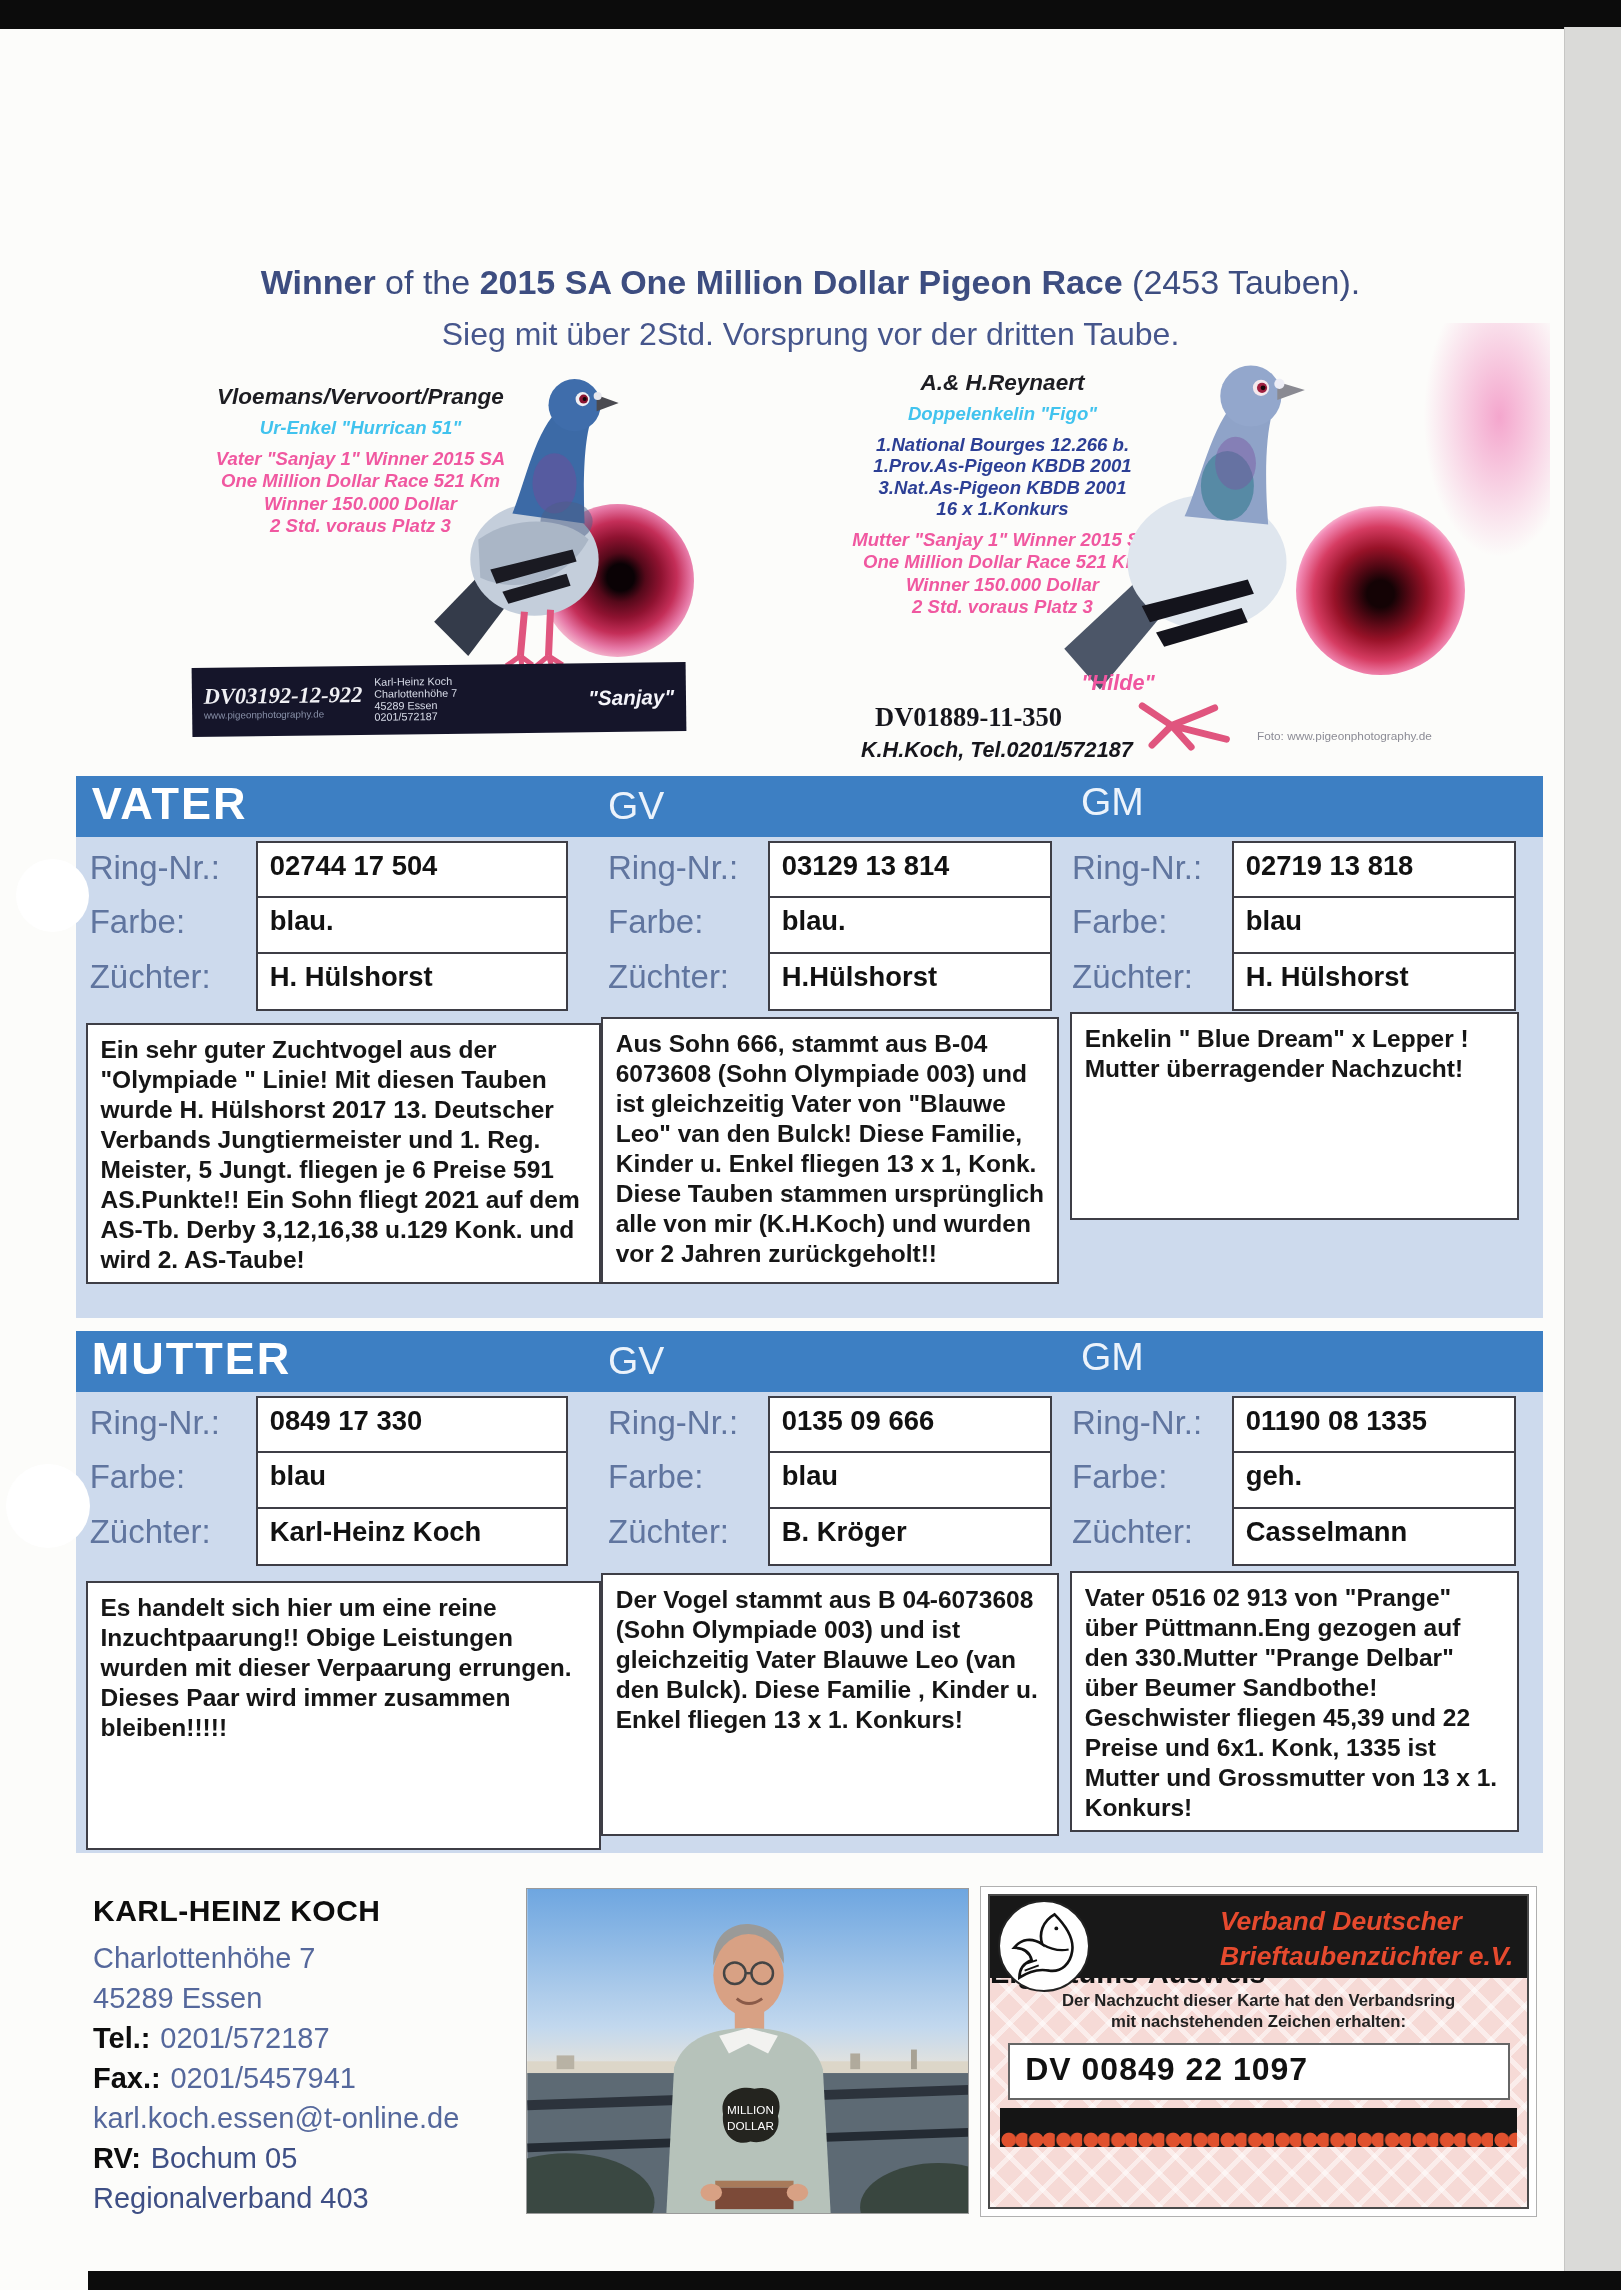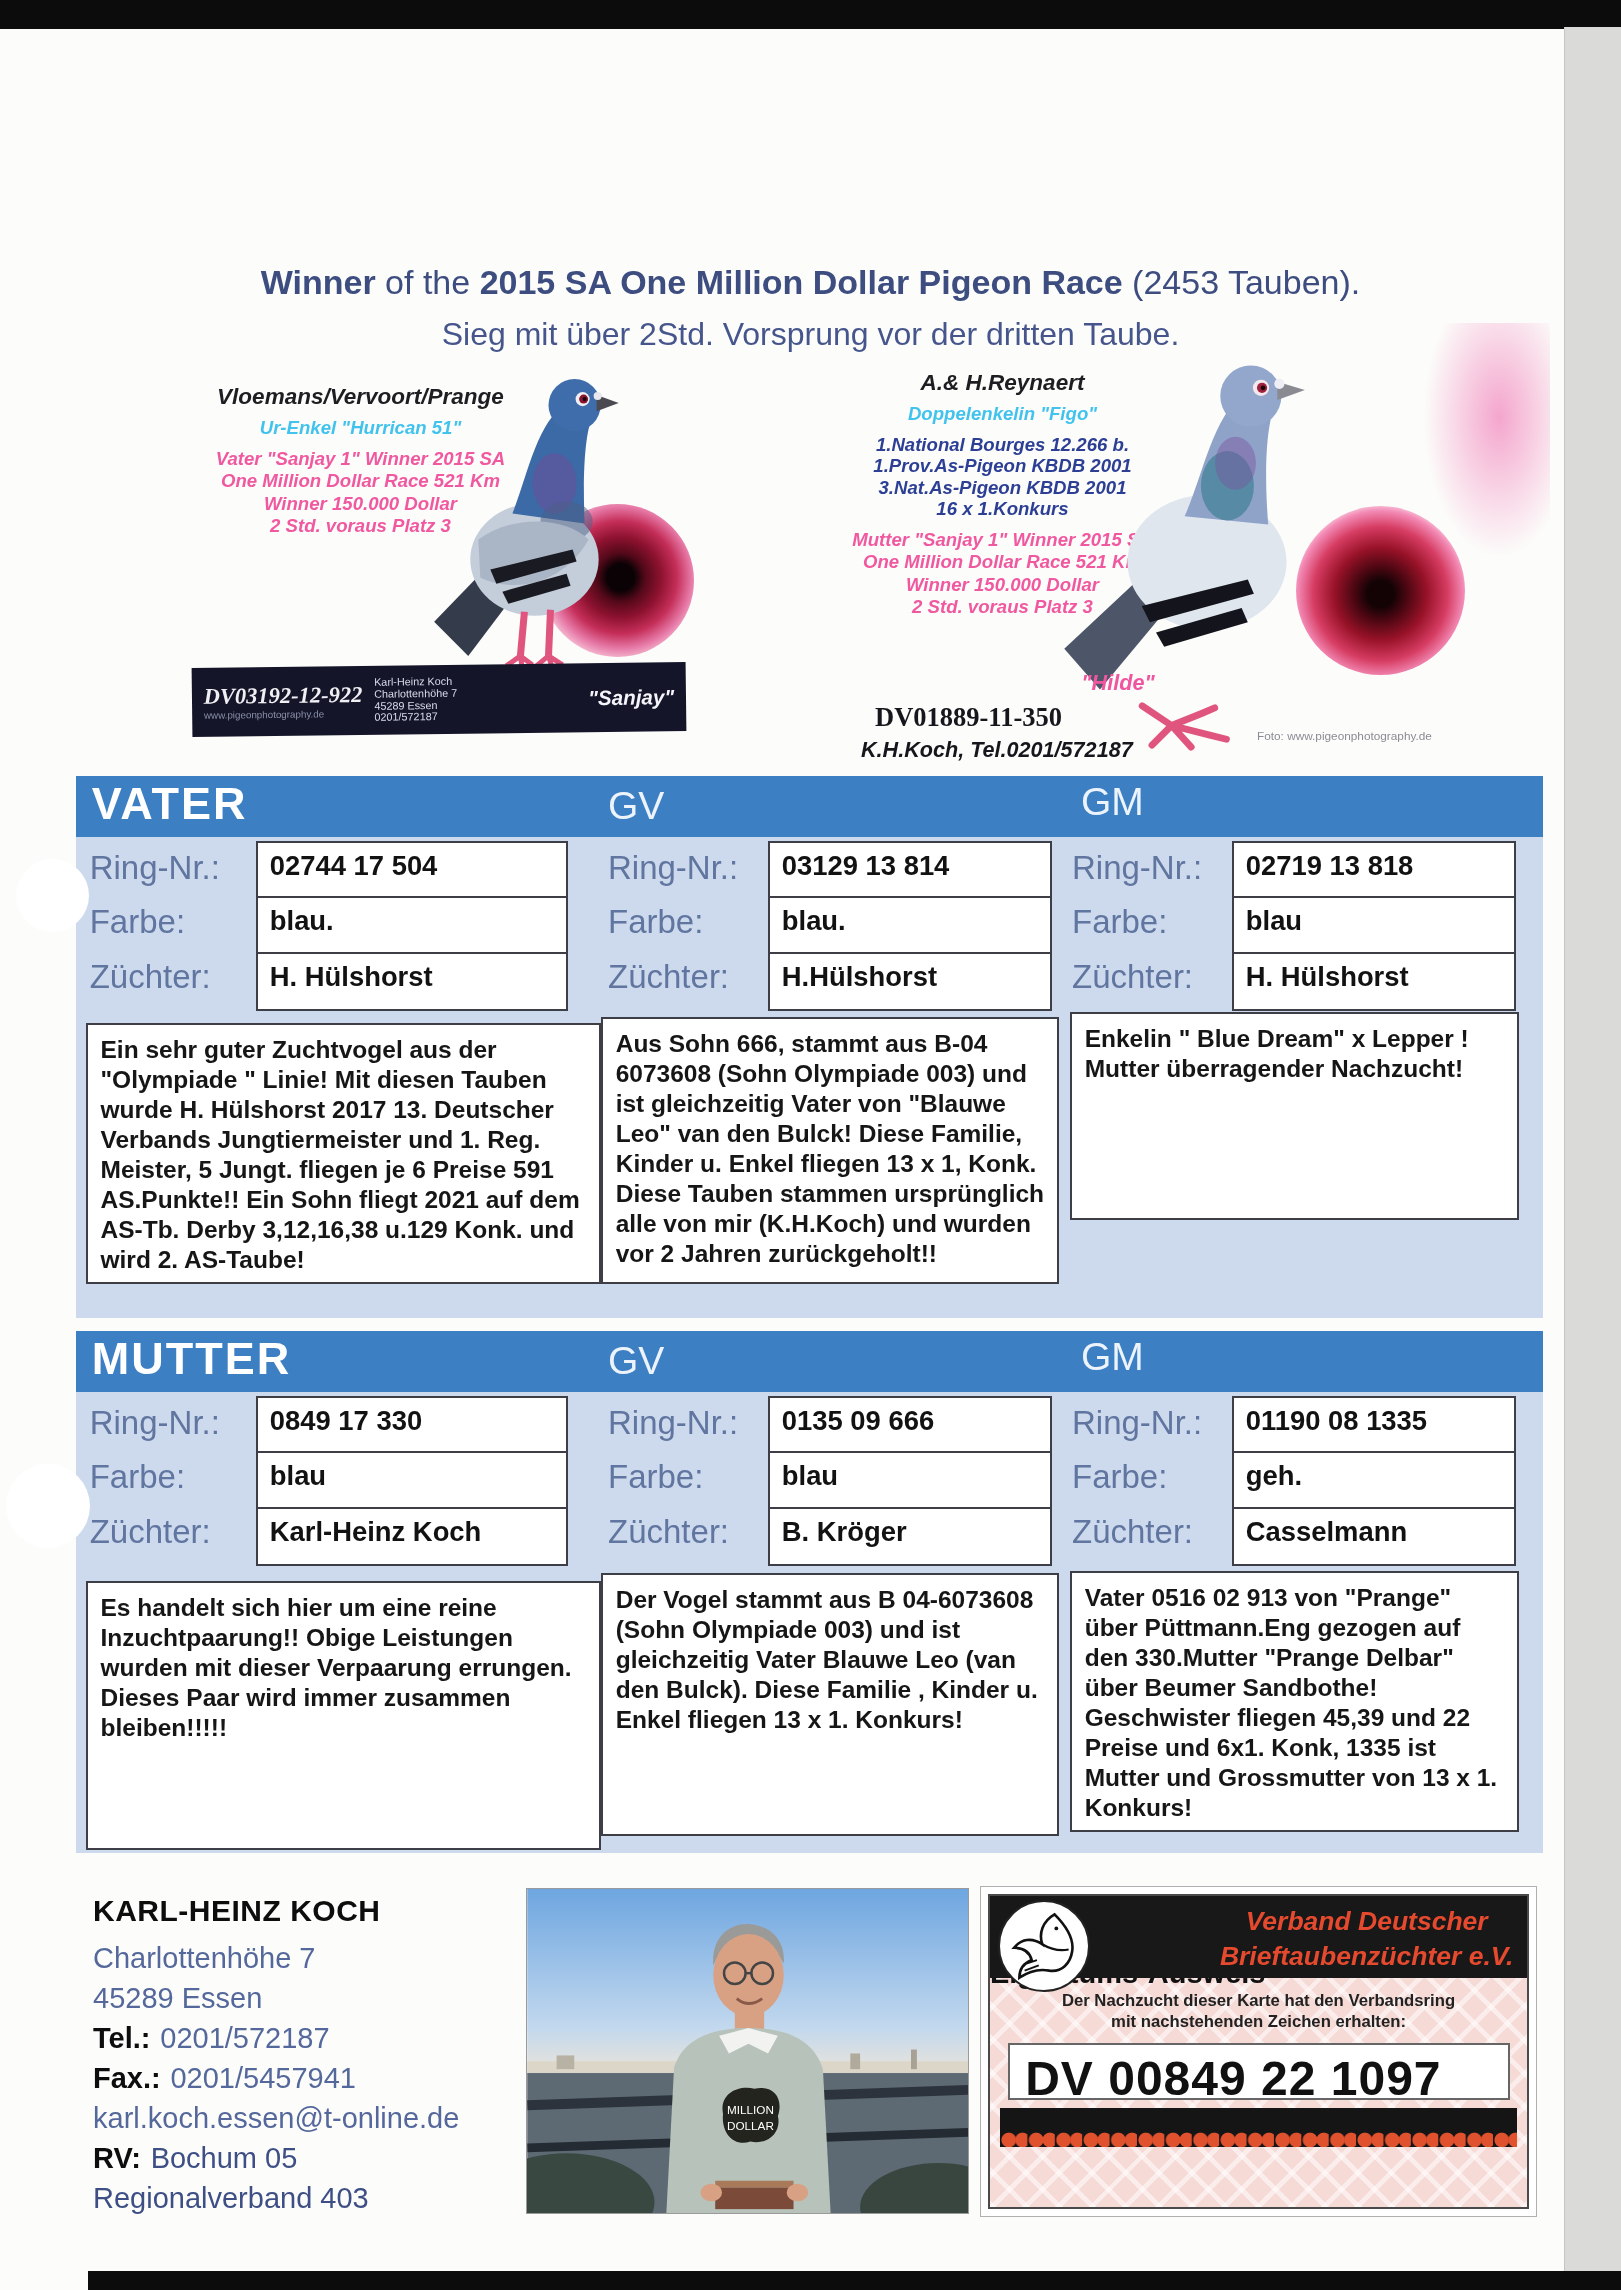--- a/index.html
+++ b/index.html
@@ -98,26 +98,26 @@
 
   
   #card{left:980px;top:1886px;width:557px;height:331px;background:#fff;padding:6.9px;border:1px solid #b0b0b0}
   #card-inner{position:relative;width:100%;height:100%;border:2px solid #4a4a4a;overflow:hidden;
     background-color:#f6dad6;
     background-image:repeating-linear-gradient(45deg, rgba(255,255,255,.5) 0 4.9px, rgba(255,255,255,0) 4.9px 23.5px),
                      repeating-linear-gradient(-45deg, rgba(255,255,255,.5) 0 4.9px, rgba(255,255,255,0) 4.9px 23.5px)}
   #card-head{position:absolute;top:0;left:0;width:100%;height:82px;background:#181818}
   #card-dove{position:absolute;top:3.9px;left:7.8px;width:92px;height:92px;background:#fff;
     border:2px solid #222;border-radius:50%;z-index:2}
-  #card-org{position:absolute;top:7.8px;right:13.7px;text-align:center;color:#e64a2e;font-size:26.5px;
+  #card-org{position:absolute;top:7.8px;right:13.7px;text-align:left;color:#e64a2e;font-size:26.5px;
     line-height:35px;font-weight:bold;font-style:italic;z-index:2}
   #card-title{margin-top:61px;text-align:left;font-size:29px;font-weight:bold;color:#111}
   .card-sub{text-align:center;font-size:16.7px;font-weight:bold;color:#222;line-height:21.6px}
   #card-num{margin:9.8px auto 0;width:502px;height:57px;background:#fff;border:2px solid #666;
-    font-size:48px;font-weight:bold;color:#111;letter-spacing:1px;padding:5.9px 0 0 15.7px}
+    font-size:32px;font-weight:bold;color:#111;letter-spacing:1px;padding:5.9px 0 0 15.7px}
   #card-band{margin:7.8px 9.8px 0;height:39px;background-color:#151515;
     background-image:radial-gradient(circle at 8.8px 32px, #e0512e 6.9px, transparent 7.8px),
                      radial-gradient(circle at 22.5px 32px, #e0512e 6.9px, transparent 7.8px);
     background-size:27.4px 39px}
 </style>
 </head>
 <body>
 
 <div class="page">
 

